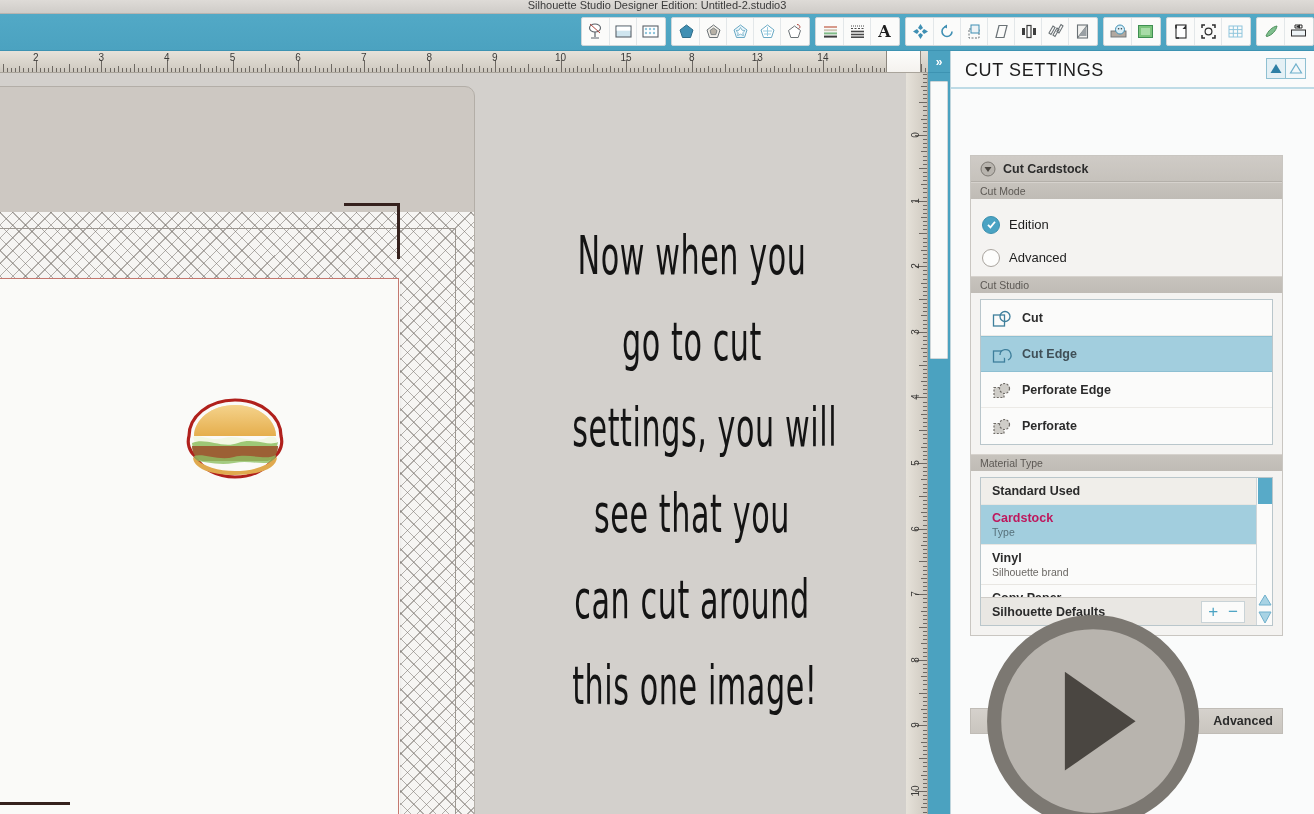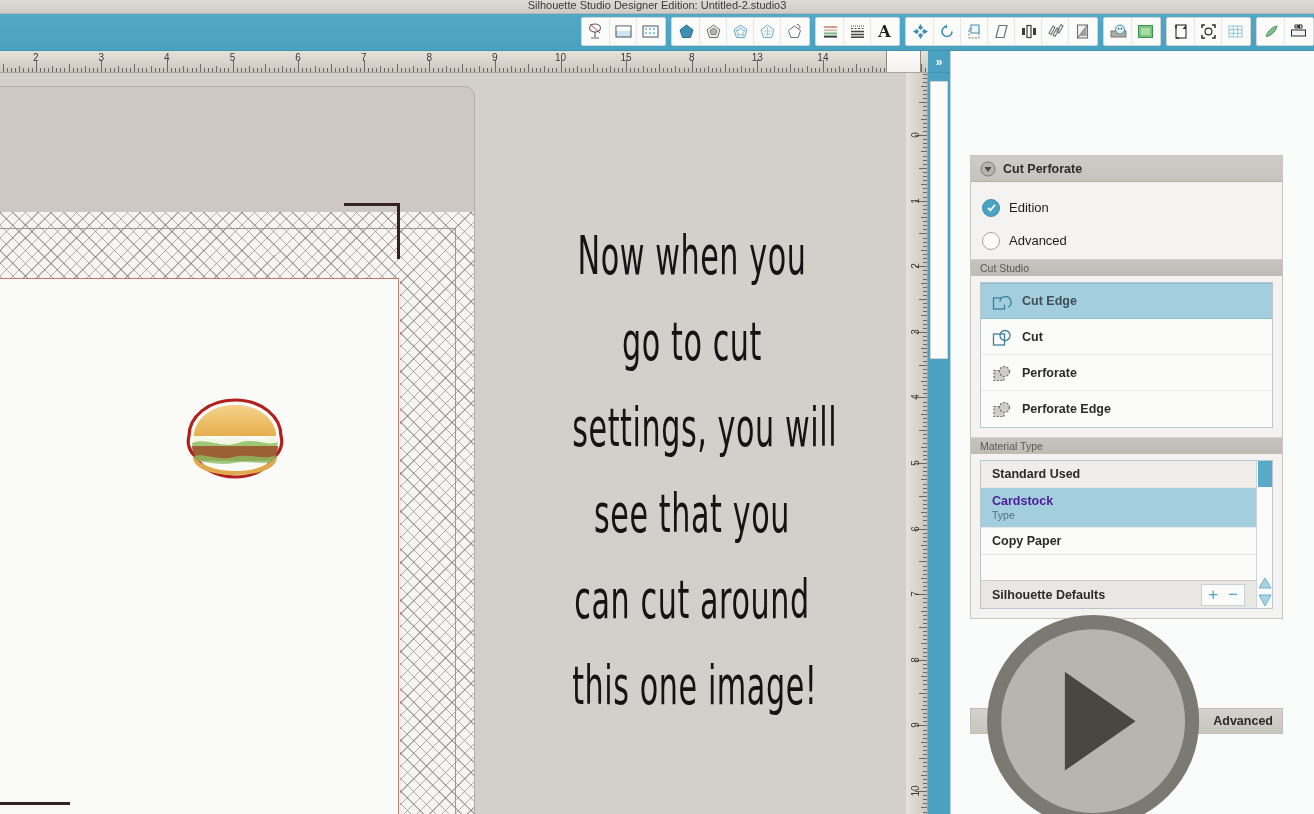--- a/index.html
+++ b/index.html
@@ -228,21 +228,21 @@
   
   .matbox{
     margin:6px 9px 9px 9px; position:relative;
     background:#fbfbfa; border:1px solid #b9c6cb; height:149px;
   }
   .mt-list{ position:absolute; left:0; top:0; right:16px; bottom:0; overflow:hidden; }
   .mt-item{ padding:5px 11px; border-bottom:1px solid #e8e6e2; cursor:pointer; }
   .mt-item.grp{ background:#f0eeea; }
   .mt-item.sel{ background:#a2cede; }
   .mt-name{ font-size:12.5px; font-weight:bold; color:#2b2b2b; line-height:16px; }
-  .mt-item.sel .mt-name{ color:#4c1d95; }
+  .mt-item.sel .mt-name{ color:#be185d; }
   .mt-sub{ font-size:10.5px; color:#6b6864; line-height:13px; }
   .mt-item.sel .mt-sub{ color:#56707a; }
   .mt-foot{
     position:absolute; left:0; right:16px; bottom:0; height:28px;
     background:#e9e7e3; border-top:1px solid #cfccc7;
     display:flex; align-items:center; padding:0 11px;
   }
   .mt-foot .mt-name{ flex:1; }
   .pm{
     display:flex; align-items:center; gap:10px; background:#fbfbfa;
@@ -978,33 +978,51 @@
       <div class="num" style="top: 521.2px;">7</div>
       <div class="num" style="top: 586.8px;">8</div>
       <div class="num" style="top: 652.4px;">9</div>
       <div class="num" style="top: 718px;">10</div>
     </div>
   <div class="vscroll">
     <div class="thumb"></div>
   </div>
 
   <div class="panel">
+    <div class="panel-head">
+      <div class="panel-title">CUT SETTINGS</div>
+      <div class="panel-head-btns">
+        <div class="ph-btn">
+          <svg width="14" height="13" viewBox="0 0 14 13">
+              <polygon points="7,2 12.5,11 1.5,11" fill="#2e7fa5"></polygon>
+            </svg>
+        </div>
+        <div class="ph-btn">
+          <svg width="14" height="13" viewBox="0 0 14 13">
+              <polygon points="7,2 12.5,11 1.5,11" fill="none" stroke="#6fb0cc" stroke-width="1.2"></polygon>
+            </svg>
+        </div>
+      </div>
+    </div>
 
     <div class="panel-body">
 
       <div class="card">
 
         <div class="sec-head">
           <svg class="tgl" viewBox="0 0 16 16">
             <circle cx="8" cy="8" r="7" fill="#b8b4ae" stroke="#7c7872" stroke-width="1"></circle>
             <polygon points="4.5,6 11.5,6 8,11" fill="#4a4641"></polygon>
           </svg>
-          <span class="lbl">Cut Perforate</span>
-        </div>
-
+          <span class="lbl">Cut Cardstock</span>
+        </div>
+
+        <div class="subhead">
+          <span>Cut Mode</span>
+        </div>
 
         <div class="rowpad">
           <div class="radio-row">
             <span class="radio on">
               <svg width="11" height="11" viewBox="0 0 11 11">
                   <polyline points="2,5.8 4.4,8.3 9,2.7" fill="none" stroke="#ffffff" stroke-width="1.8"></polyline>
                 </svg>
             </span>
             <span class="radio-label">Edition</span>
           </div>
@@ -1012,72 +1030,76 @@
             <span class="radio"></span>
             <span class="radio-label">Advanced</span>
           </div>
         </div>
 
         <div class="subhead">
           <span>Cut Studio</span>
         </div>
 
         <div class="listbox">
+          <div class="lb-item">
+            <span class="lb-icon">
+              <svg width="22" height="20" viewBox="0 0 22 20">
+                  <rect x="1.5" y="7" width="11" height="11" fill="none" stroke="#3e7f9c" stroke-width="1.3"></rect>
+                  <circle cx="13" cy="8.5" r="5" fill="none" stroke="#3e7f9c" stroke-width="1.3"></circle>
+                </svg>
+            </span>
+            <span>Cut</span>
+          </div>
           <div class="lb-item sel">
             <span class="lb-icon">
               <svg width="22" height="20" viewBox="0 0 22 20">
                   <rect x="1.5" y="7" width="11" height="11" fill="none" stroke="#3e7f9c" stroke-width="1.3"></rect>
                   <path d="M8 11 A5.5 5.5 0 1 1 16 16" fill="#a2cede" stroke="#3e7f9c" stroke-width="1.3"></path>
                 </svg>
             </span>
             <span>Cut Edge</span>
           </div>
           <div class="lb-item">
             <span class="lb-icon">
               <svg width="22" height="20" viewBox="0 0 22 20">
-                  <rect x="1.5" y="7" width="11" height="11" fill="none" stroke="#3e7f9c" stroke-width="1.3"></rect>
-                  <circle cx="13" cy="8.5" r="5" fill="none" stroke="#3e7f9c" stroke-width="1.3"></circle>
+                  <rect x="2" y="7.5" width="10" height="10" fill="#cfcdc8" stroke="#6e6a65" stroke-width="1.2" stroke-dasharray="2,1.6"></rect>
+                  <circle cx="12.5" cy="8.5" r="5" fill="#cfcdc8" stroke="#6e6a65" stroke-width="1.2" stroke-dasharray="2,1.6"></circle>
                 </svg>
             </span>
-            <span>Cut</span>
+            <span>Perforate Edge</span>
           </div>
           <div class="lb-item">
             <span class="lb-icon">
               <svg width="22" height="20" viewBox="0 0 22 20">
                   <rect x="2" y="7.5" width="10" height="10" fill="#cfcdc8" stroke="#6e6a65" stroke-width="1.2" stroke-dasharray="2,1.6"></rect>
                   <circle cx="12.5" cy="8.5" r="5" fill="#cfcdc8" stroke="#6e6a65" stroke-width="1.2" stroke-dasharray="2,1.6"></circle>
                 </svg>
             </span>
             <span>Perforate</span>
           </div>
-          <div class="lb-item">
-            <span class="lb-icon">
-              <svg width="22" height="20" viewBox="0 0 22 20">
-                  <rect x="2" y="7.5" width="10" height="10" fill="#cfcdc8" stroke="#6e6a65" stroke-width="1.2" stroke-dasharray="2,1.6"></rect>
-                  <circle cx="12.5" cy="8.5" r="5" fill="#cfcdc8" stroke="#6e6a65" stroke-width="1.2" stroke-dasharray="2,1.6"></circle>
-                </svg>
-            </span>
-            <span>Perforate Edge</span>
-          </div>
         </div>
 
         <div class="subhead">
           <span>Material Type</span>
         </div>
 
         <div class="matbox">
           <div class="mt-list">
             <div class="mt-item grp">
               <div class="mt-name">Standard Used</div>
             </div>
             <div class="mt-item sel">
               <div class="mt-name">Cardstock</div>
               <div class="mt-sub">Type</div>
             </div>
             <div class="mt-item">
+              <div class="mt-name">Vinyl</div>
+              <div class="mt-sub">Silhouette brand</div>
+            </div>
+            <div class="mt-item">
               <div class="mt-name">Copy Paper</div>
             </div>
           </div>
 
           <div class="mt-foot">
             <div class="mt-name">Silhouette Defaults</div>
             <div class="pm">
               <span>+</span>
               <span>−</span>
             </div>

